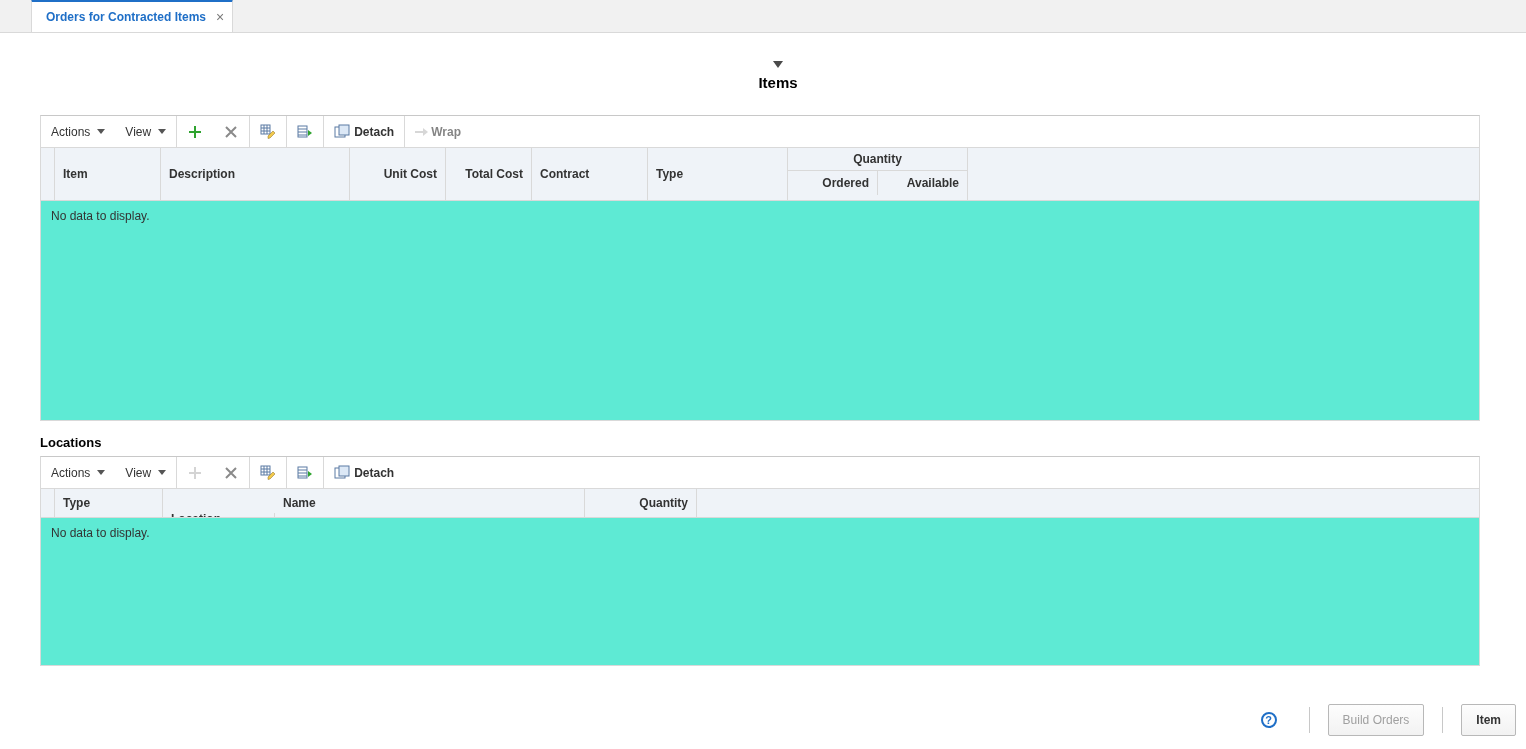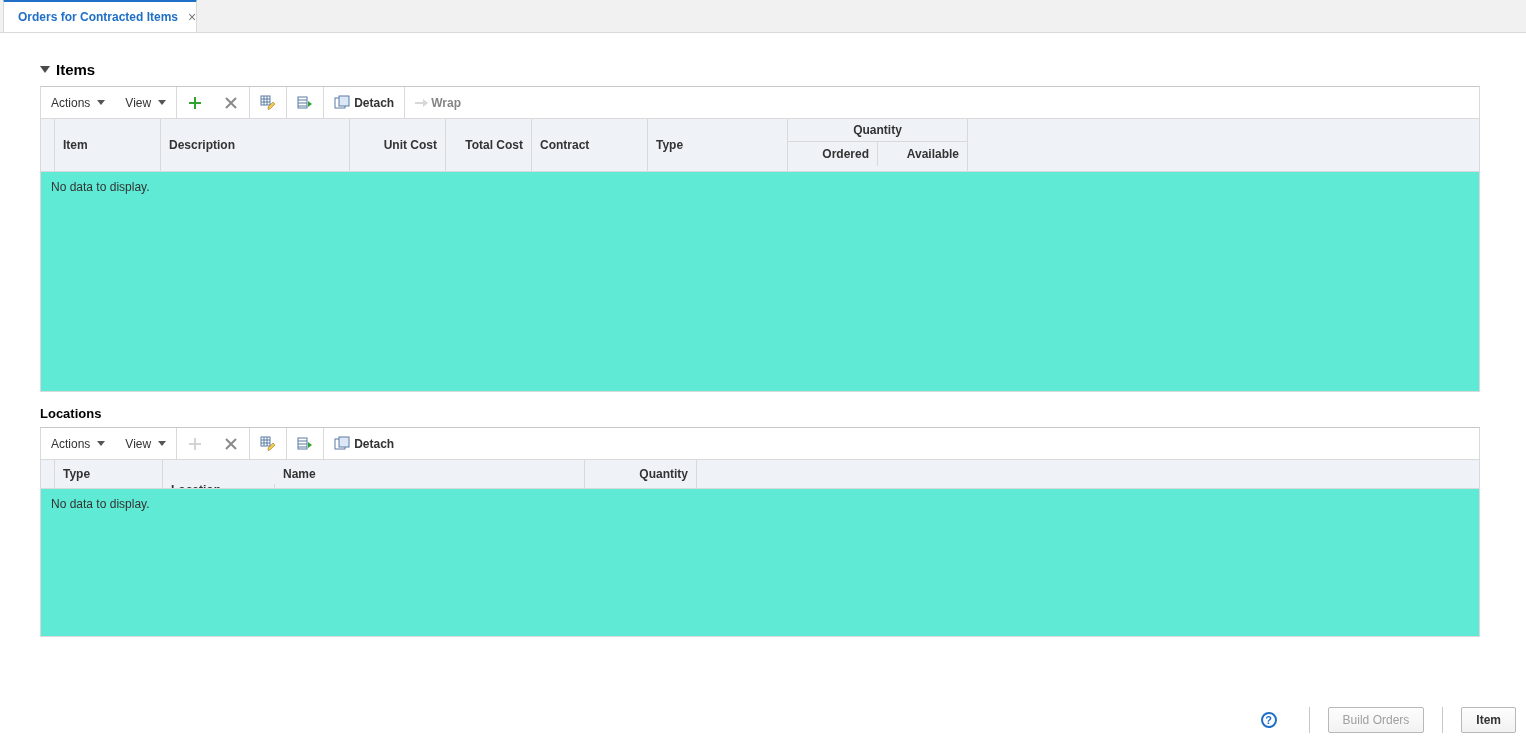--- a/index.html
+++ b/index.html
@@ -14,43 +14,45 @@
     border-bottom: 1px solid #d9d9d9;
     display: flex;
     align-items: flex-end;
   }
   .tab-strip { height: 33px; display: flex; align-items: stretch; padding-left: 3px; }
   .tab {
     background: #fff;
     border-top: 3px solid #1f6fc7;
     border-left: 1px solid #d9d9d9;
     border-right: 1px solid #d9d9d9;
-    padding: 0 0 0 14px;
+    padding: 0 8px 0 14px;
     display: flex;
     align-items: center;
     gap: 10px;
     position: relative;
+    margin-left: 28px;
   }
   .tab-label { color: #1f6fc7; font-weight: bold; font-size: 12px; white-space: nowrap; }
   .tab-close { color: #7a7a7a; font-size: 14px; line-height: 1; cursor: pointer; }
 
   .scroll-area {
     position: absolute;
     top: 33px;
     left: 0;
     right: 10px;
     bottom: 58px;
     overflow-y: scroll;
     padding: 28px 0 0 40px;
   }
 
   .section-title {
     font-weight: bold; font-size: 15px; color: #000;
     display: flex; align-items: center; gap: 6px;
-    margin-bottom: 8px;
+    margin-bottom: 24px;
+    flex-direction: column;
   }
   .disclosure-tri {
     width: 0; height: 0;
     border-left: 5px solid transparent;
     border-right: 5px solid transparent;
     border-top: 7px solid #4a4a4a;
     transform: rotate(0deg);
     display: inline-block;
   }
 
@@ -113,21 +115,21 @@
     padding: 0 10px 0 0;
   }
   .help-ico {
     width: 16px; height: 16px; border-radius: 50%;
     border: 2px solid #1f6fc7; color: #1f6fc7; font-weight: bold;
     display: inline-flex; align-items: center; justify-content: center; font-size: 11px;
     margin-right: 14px; cursor: pointer;
   }
   .vdiv { width: 1px; height: 26px; background: #c8c8c8; margin: 0 18px; }
   .btn {
-    height: 26px; padding: 0 14px; border: 1px solid #b8b8b8;
+    height: 32px; padding: 0 14px; border: 1px solid #b8b8b8;
     background: linear-gradient(#fdfdfd, #f2f2f2);
     border-radius: 2px; font-size: 12px; cursor: pointer; color: #333;
   }
   .btn.bold { font-weight: bold; }
   .btn[disabled] { color: #a0a0a0; cursor: default; }
 
   .wrap-arrow {
     width: 12px; height: 10px; position: relative; display: inline-block; opacity: 0.55;
   }
   .wrap-arrow::before {

